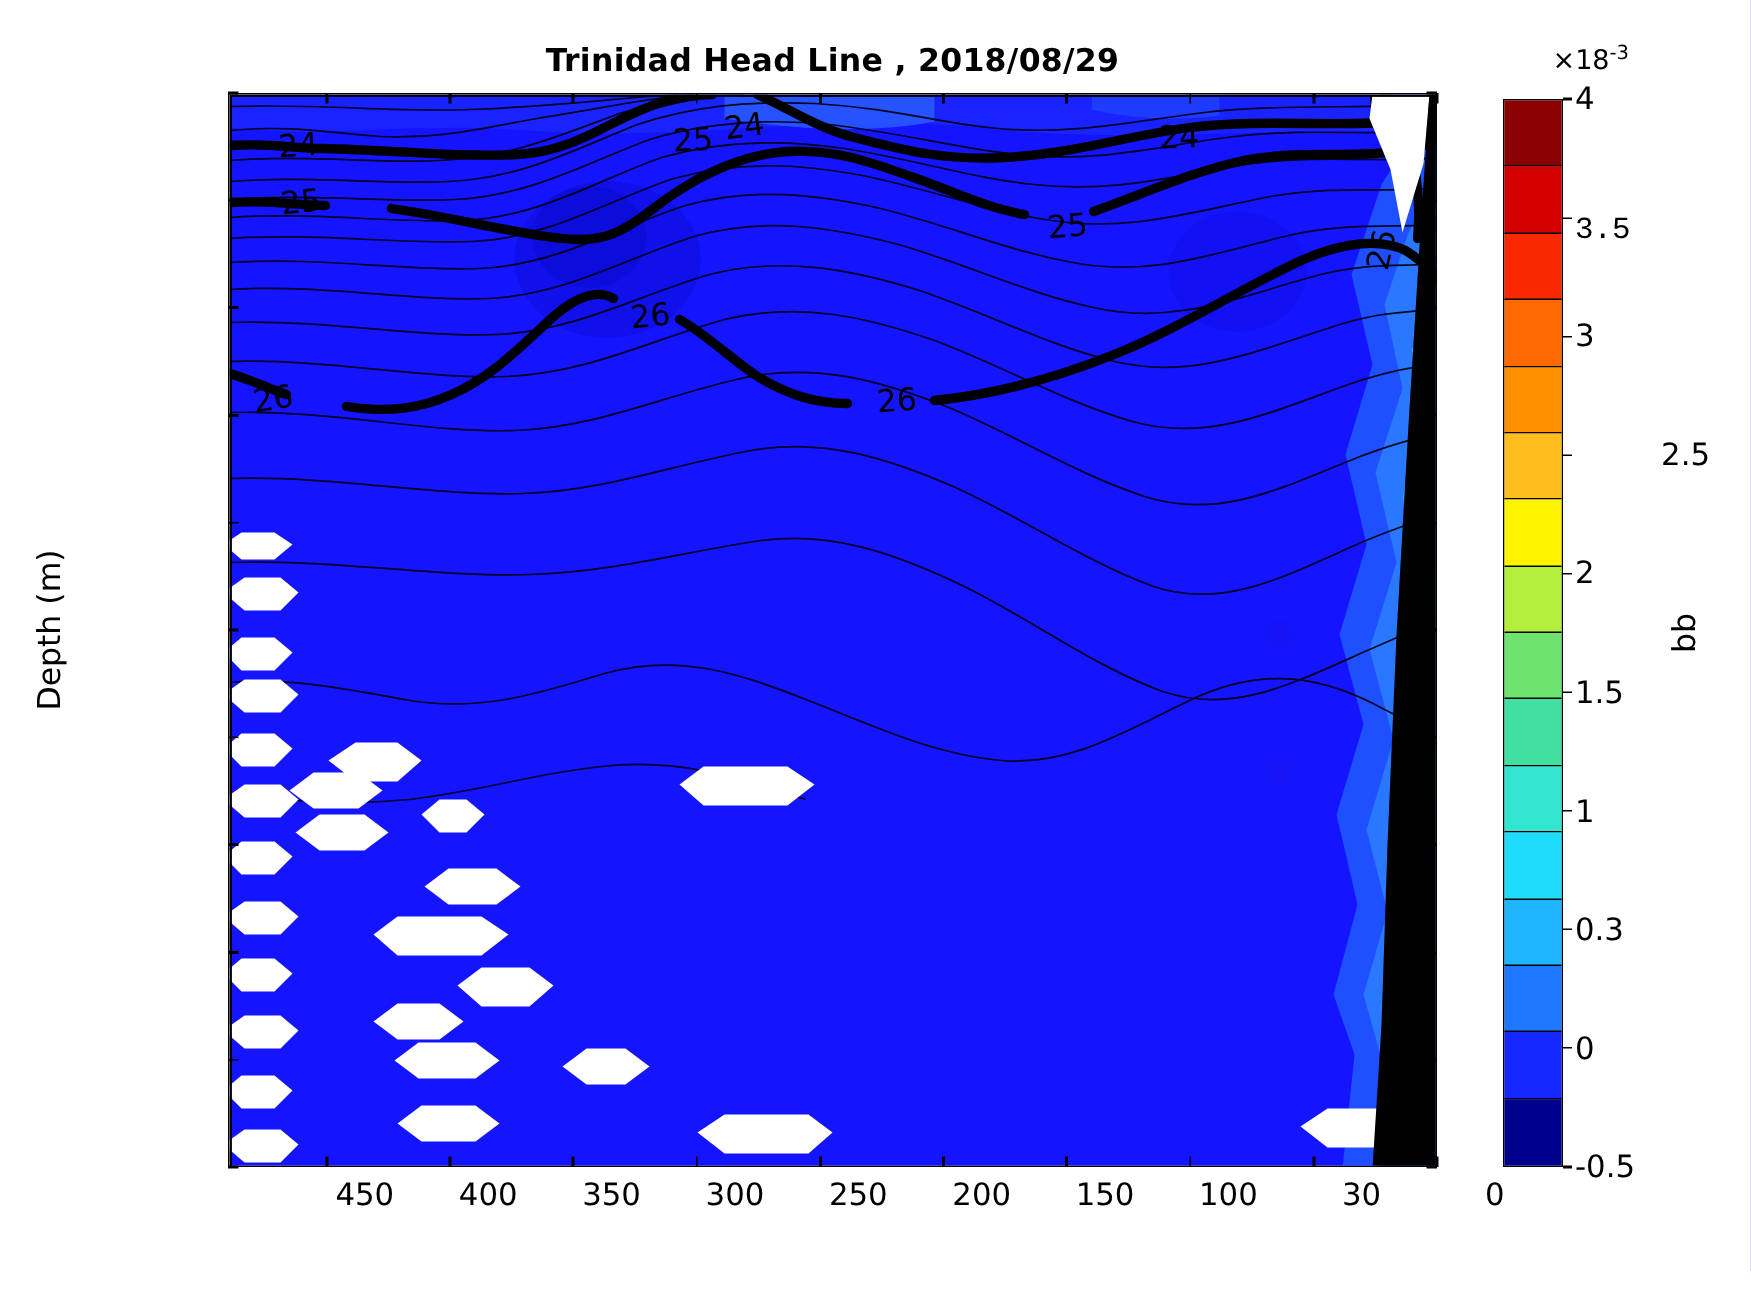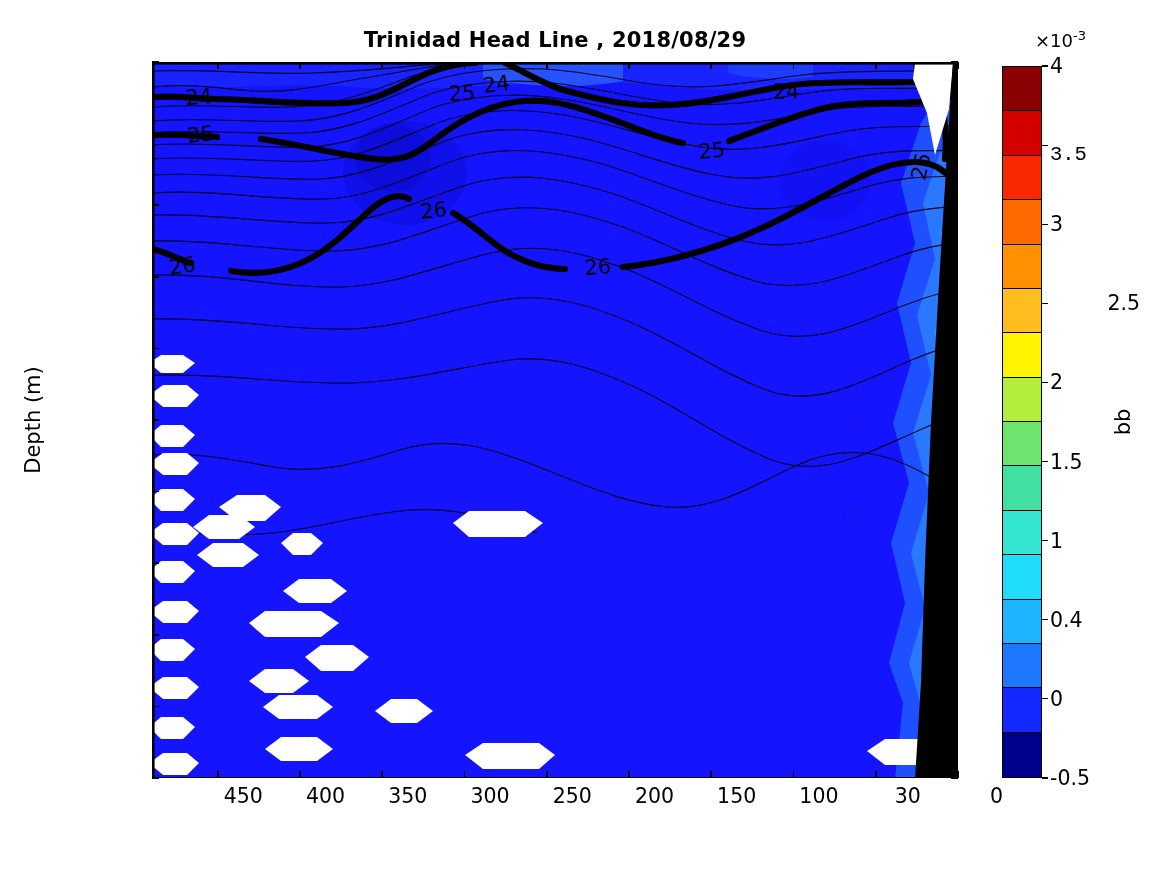--- a/index.html
+++ b/index.html
@@ -264,21 +264,21 @@
       <div class="xtickmark" style="left: 792.71px; top: 62px;"></div>
       <div class="xtick" style="left: 830.755px;">30</div>
       <div class="xtickmark" style="left: 874.955px; top: 771px;"></div>
       <div class="xtickmark" style="left: 874.955px; top: 62px;"></div>
       <div class="xtick" style="left: 913px;">0</div>
       <div class="xtickmark" style="left: 957.2px; top: 771px;"></div>
       <div class="xtickmark" style="left: 957.2px; top: 62px;"></div>
     </div>
 
   <div id="cbexp">
-    <span>×</span><span>10</span><sup>-3</sup>
+    <span>×</span><span>18</span><sup>-3</sup>
   </div>
   <div id="cbar">
       <div class="cband" style="top: 0%; height: 6.25%; background: rgb(139, 0, 0);"></div>
       <div class="cband" style="top: 6.25%; height: 6.25%; background: rgb(212, 0, 0);"></div>
       <div class="cband" style="top: 12.5%; height: 6.25%; background: rgb(250, 40, 0);"></div>
       <div class="cband" style="top: 18.75%; height: 6.25%; background: rgb(255, 106, 0);"></div>
       <div class="cband" style="top: 25%; height: 6.25%; background: rgb(255, 145, 0);"></div>
       <div class="cband" style="top: 31.25%; height: 6.25%; background: rgb(255, 190, 30);"></div>
       <div class="cband" style="top: 37.5%; height: 6.25%; background: rgb(255, 244, 0);"></div>
       <div class="cband" style="top: 43.75%; height: 6.25%; background: rgb(180, 238, 60);"></div>
@@ -299,21 +299,21 @@
       <div class="ctick" style="top: 224.222px;">3</div>
       <div class="ctickmark" style="left: 1042px; top: 223.622px;"></div>
       <div class="ctick" style="top: 303.333px; text-align: right;">2.5</div>
       <div class="ctickmark" style="left: 1042px; top: 302.733px;"></div>
       <div class="ctick" style="top: 382.444px;">2</div>
       <div class="ctickmark" style="left: 1042px; top: 381.844px;"></div>
       <div class="ctick" style="top: 461.556px;">1.5</div>
       <div class="ctickmark" style="left: 1042px; top: 460.956px;"></div>
       <div class="ctick" style="top: 540.667px;">1</div>
       <div class="ctickmark" style="left: 1042px; top: 540.067px;"></div>
-      <div class="ctick" style="top: 619.778px;">0.4</div>
+      <div class="ctick" style="top: 619.778px;">0.3</div>
       <div class="ctickmark" style="left: 1042px; top: 619.178px;"></div>
       <div class="ctick" style="top: 698.889px;">0</div>
       <div class="ctickmark" style="left: 1042px; top: 698.289px;"></div>
       <div class="ctick" style="top: 778px;">-0.5</div>
       <div class="ctickmark" style="left: 1042px; top: 777.4px;"></div>
     </div>
   <div id="cblabel">
     <span>bb</span>
   </div>
 

